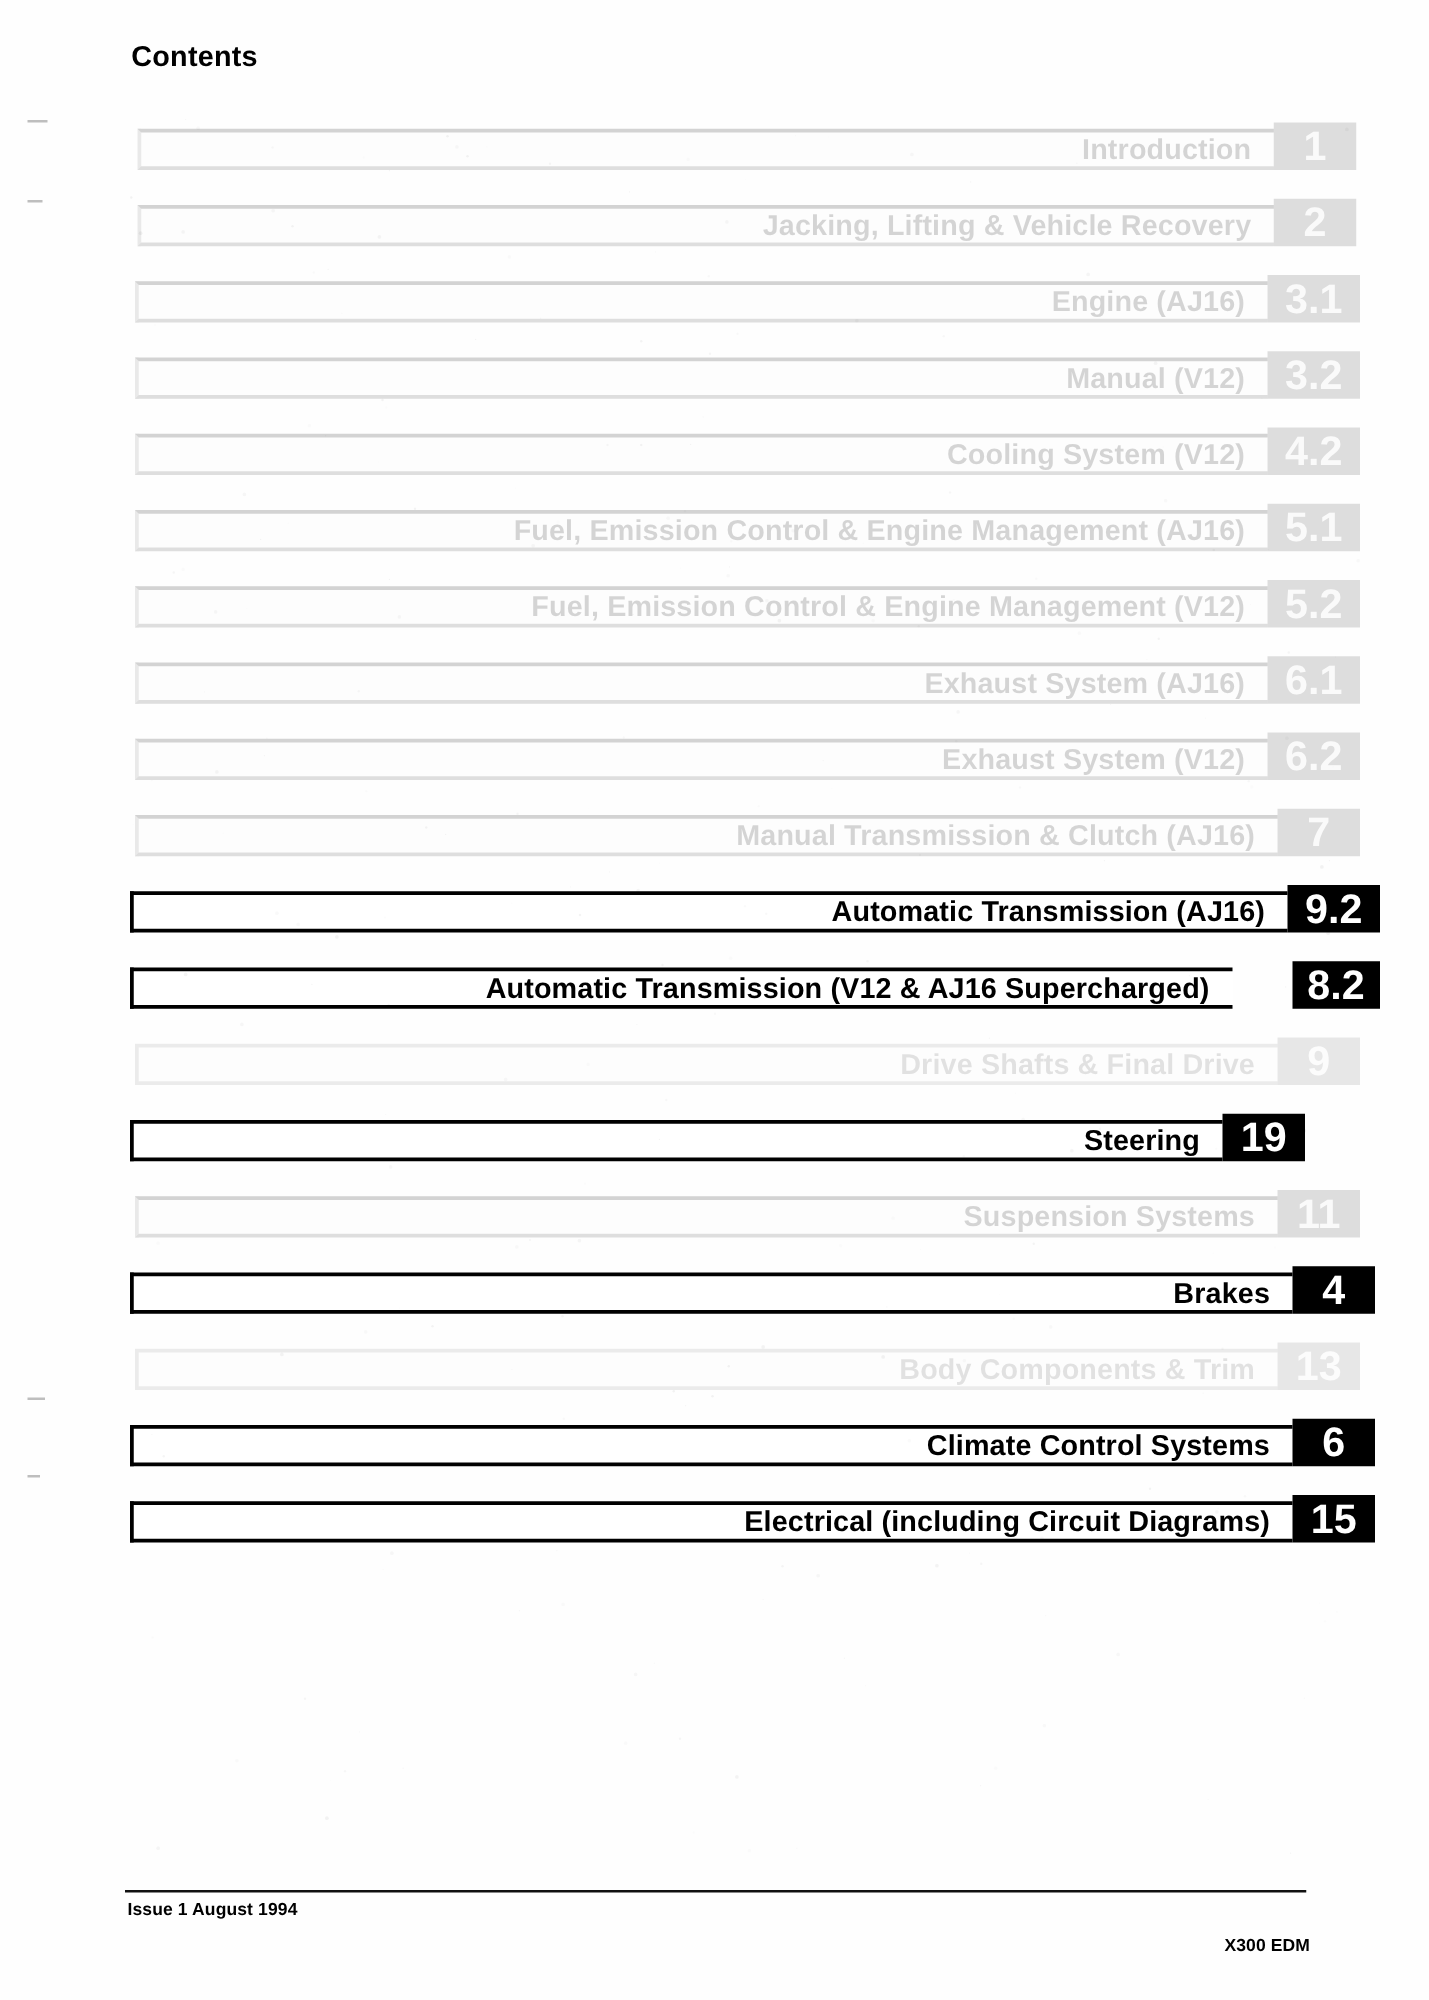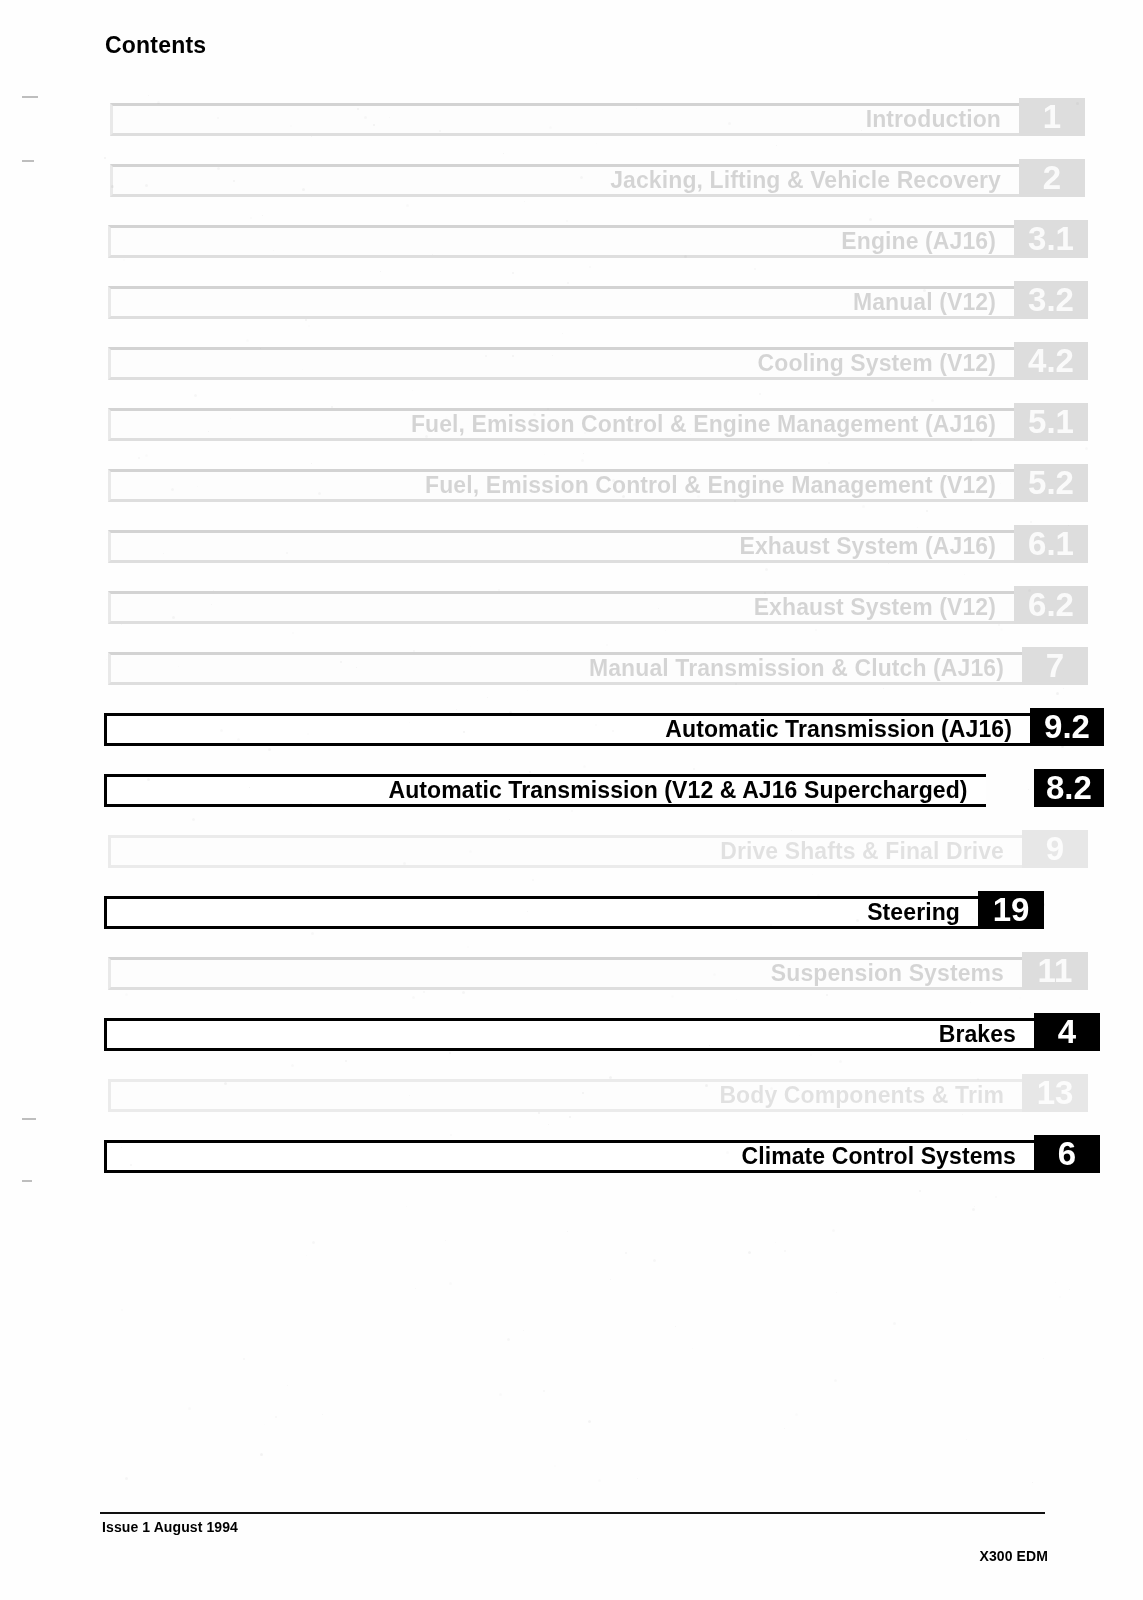--- a/index.html
+++ b/index.html
@@ -258,20 +258,26 @@
       <div class="row faded veryfaded">
         <div class="bar" style="left: 108px; width: 980px;">
           <div class="label" style="width: 914px;">Body Components &amp; Trim</div>
           <div class="num" style="width: 66px;">13</div>
         </div>
       </div>
       <div class="row">
         <div class="bar" style="left: 104px; width: 996px;">
           <div class="label" style="width: 930px;">Climate Control Systems</div>
           <div class="num" style="width: 66px;">6</div>
+        </div>
+      </div>
+      <div class="row">
+        <div class="bar" style="left: 104px; width: 996px;">
+          <div class="label" style="width: 930px;">Electrical (including Circuit Diagrams)</div>
+          <div class="num" style="width: 66px;">15</div>
         </div>
       </div>
     </div>
 
   <div class="footer-rule"></div>
   <div class="footer-left">Issue 1  August 1994</div>
   <div class="footer-right">X300 EDM</div>
 
   <div class="edge-mark" style="left:22px; top:96px; width:16px; height:2px;"></div>
   <div class="edge-mark" style="left:22px; top:160px; width:12px; height:2px;"></div>

